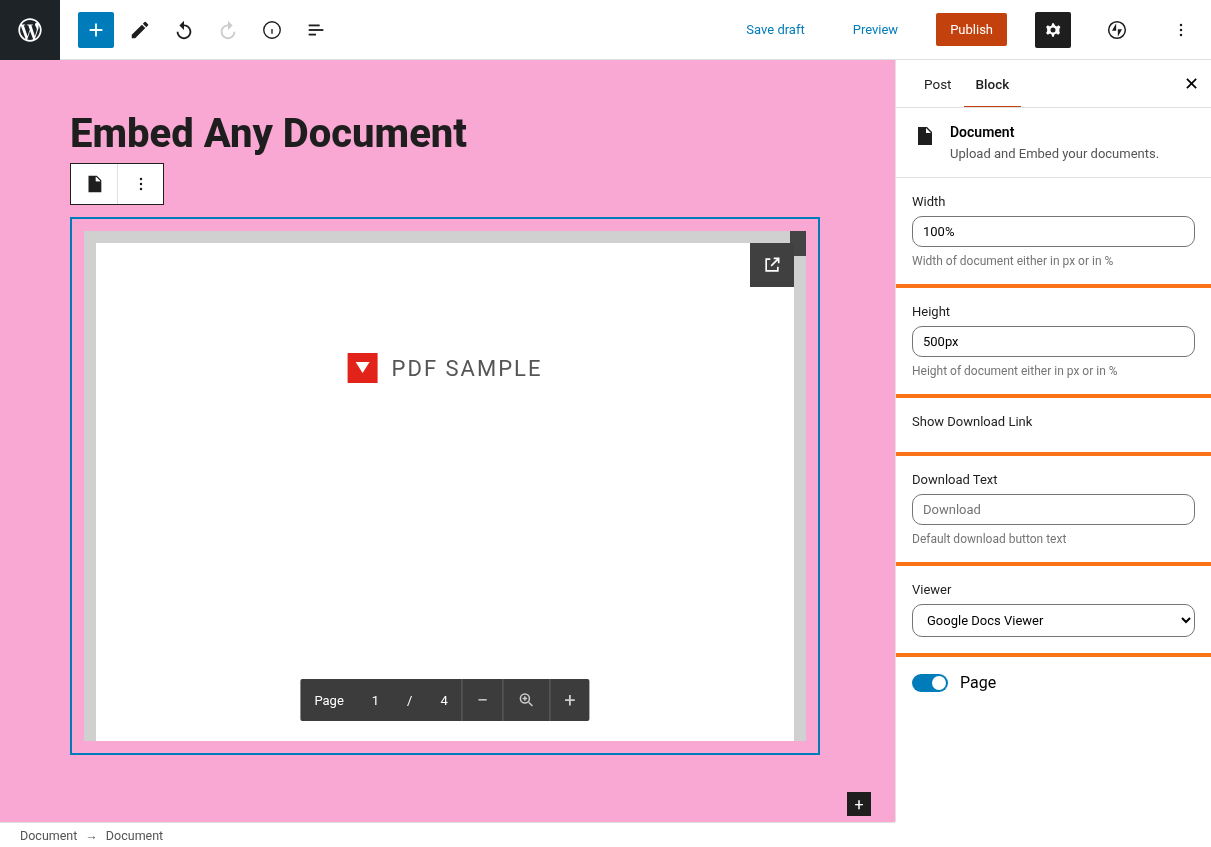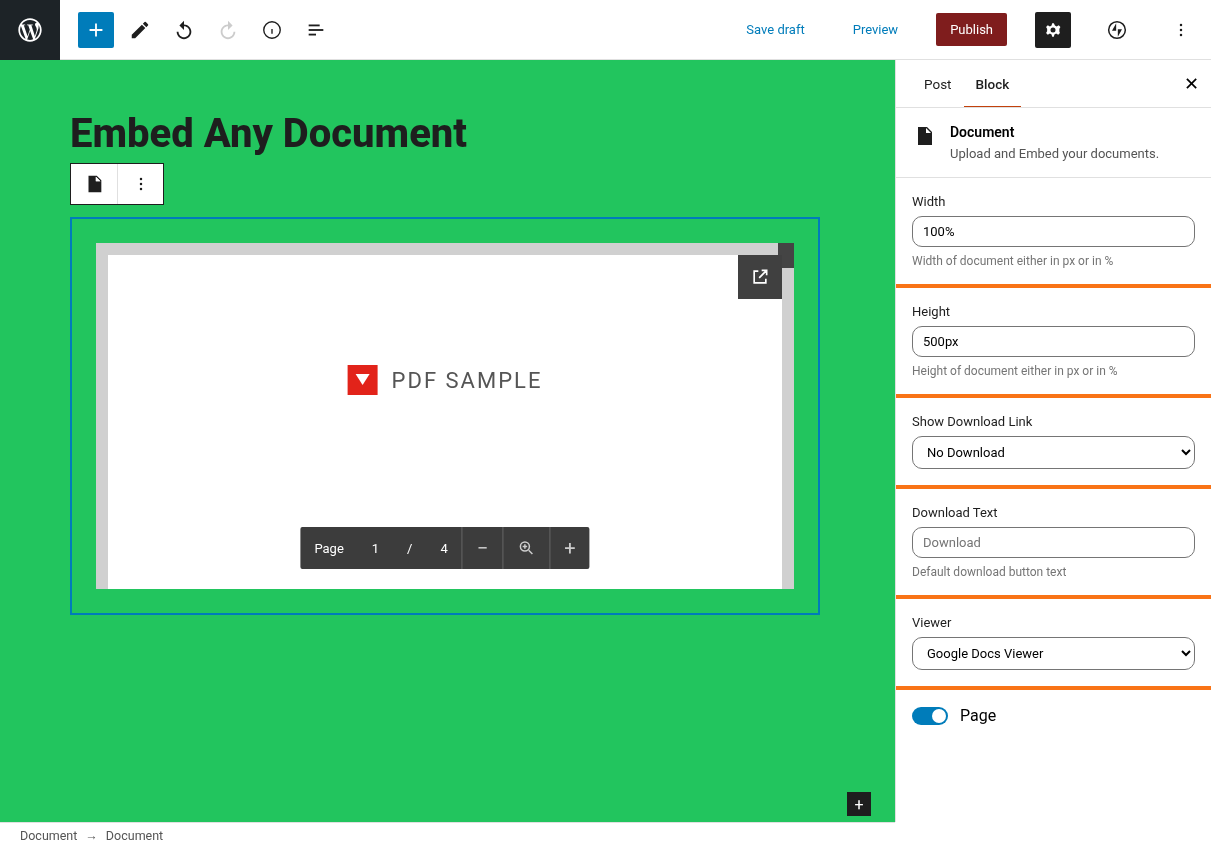--- a/index.html
+++ b/index.html
@@ -7,31 +7,31 @@
 
 .topbar { height:60px; border-bottom:1px solid #e0e0e0; display:flex; align-items:center; justify-content:space-between; }
 .tb-left { display:flex; align-items:center; height:100%; }
 .wp-logo { width:60px; height:60px; background:#1d2327; display:flex; align-items:center; justify-content:center; }
 .wp-logo svg { width:28px; height:28px; fill:#fff; }
 .tb-btn { width:36px; height:36px; display:flex; align-items:center; justify-content:center; margin-left:8px; border-radius:2px; cursor:pointer; }
 .add-btn { background:#007cba; color:#fff; margin-left:18px; }
 .tb-btn svg { width:22px; height:22px; }
 .tb-right { display:flex; align-items:center; gap:28px; padding-right:12px; }
 .link-btn { color:#007cba; font-size:13px; padding:8px 10px; cursor:pointer; }
-.publish-btn { background:#7f1d1d; color:#fff; font-size:13px; padding:9px 14px; border-radius:2px; cursor:pointer; }
+.publish-btn { background:#c2410c; color:#fff; font-size:13px; padding:9px 14px; border-radius:2px; cursor:pointer; }
 .icon-sq { width:36px; height:36px; display:flex; align-items:center; justify-content:center; cursor:pointer; border-radius:2px; }
 .icon-sq.active { background:#1e1e1e; color:#fff; }
 
 .main { display:flex; height:762px; }
-.canvas { flex:1; background:#22c55e; padding:50px 0 0 70px; overflow:auto; }
+.canvas { flex:1; background:#f9a8d4; padding:50px 0 0 70px; overflow:auto; }
 .title { font-size:40px; font-weight:800; color:#1e1e1e; margin-bottom:6px; }
 .block-toolbar { display:inline-flex; border:1px solid #1e1e1e; background:#fff; margin-bottom:12px; }
 .block-toolbar > div { width:46px; height:40px; display:flex; align-items:center; justify-content:center; cursor:pointer; }
 .block-toolbar > div + div { border-left:1px solid #e0e0e0; }
-.embed-box { width:750px; height:398px; border:2px solid #007cba; padding:24px; position:relative; }
+.embed-box { width:750px; height:538px; border:2px solid #007cba; padding:12px; position:relative; }
 .viewer { width:100%; height:100%; background:#d0d0d0; position:relative; overflow:hidden; }
 .viewer-inner { position:absolute; top:12px; left:12px; right:12px; bottom:0; background:#fff; }
 .popout { position:absolute; top:12px; right:12px; width:44px; height:44px; background:rgba(30,30,30,0.85); display:flex; align-items:center; justify-content:center; color:#fff; cursor:pointer; }
 .pdf-label { position:absolute; top:110px; left:50%; transform:translateX(-50%); display:flex; align-items:center; gap:14px; color:#555; font-size:22px; letter-spacing:2px; }
 .pdf-icon { width:30px; height:30px; background:#e2231a; position:relative; }
 .pdf-icon::before { content:''; position:absolute; width:0; height:0; border-left:7px solid transparent; border-right:7px solid transparent; border-top:11px solid #fff; top:9px; left:8px; }
 .pdf-controls { position:absolute; bottom:20px; left:50%; transform:translateX(-50%); background:rgba(50,50,50,0.95); color:#fff; display:flex; align-items:center; height:42px; border-radius:2px; font-size:13px; }
 .pdf-controls > * { padding:0 14px; }
 .pdf-ctrl-btn { cursor:pointer; font-size:20px; color:#ccc; border-left:1px solid #666; height:100%; display:flex; align-items:center; }
 .scrolltrack { position:absolute; top:0; right:0; width:16px; height:25px; background:#444; }
@@ -198,21 +198,20 @@
       <input type="text" value="100%" style="">
       <div class="help">Width of document either in px or in %</div>
     </div>
     <div class="panel">
       <label>Height</label>
       <input type="text" value="500px" style="">
       <div class="help">Height of document either in px or in %</div>
     </div>
     <div class="panel">
       <label>Show Download Link</label>
-      <select><option>No Download</option></select>
     </div>
     <div class="panel">
       <label>Download Text</label>
       <input type="text" placeholder="Download" style="">
       <div class="help">Default download button text</div>
     </div>
     <div class="panel">
       <label>Viewer</label>
       <select><option>Google Docs Viewer</option></select>
     </div>

